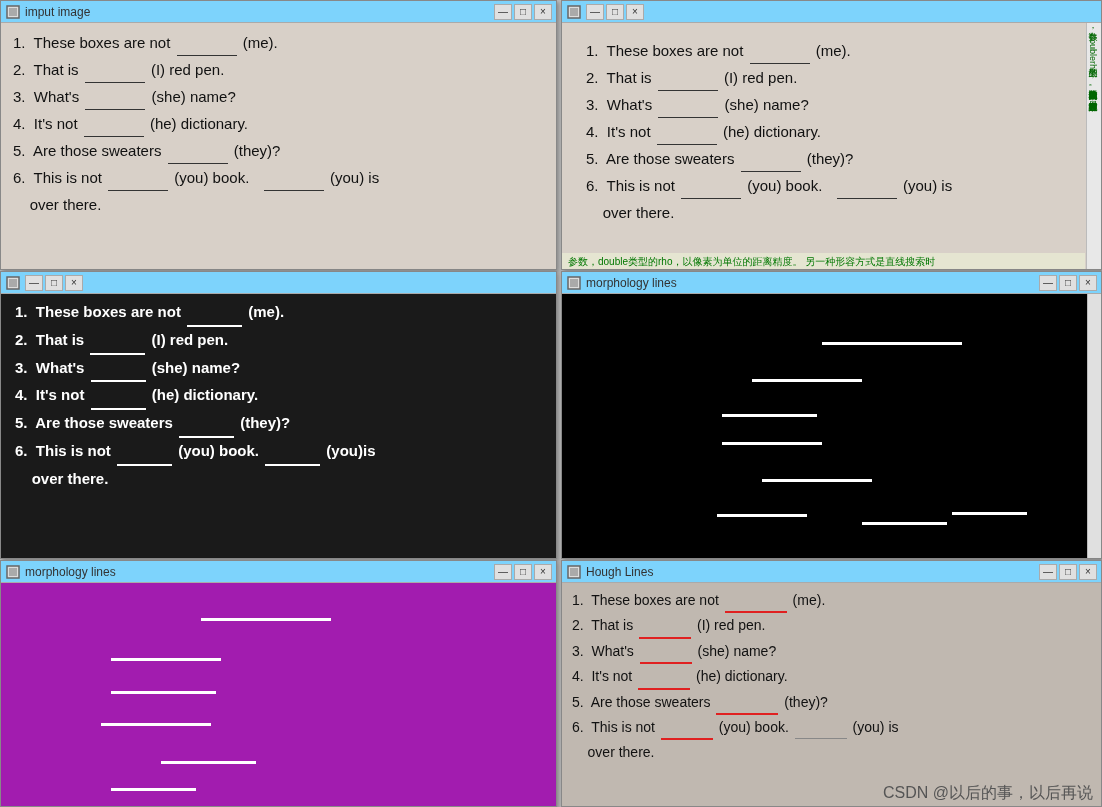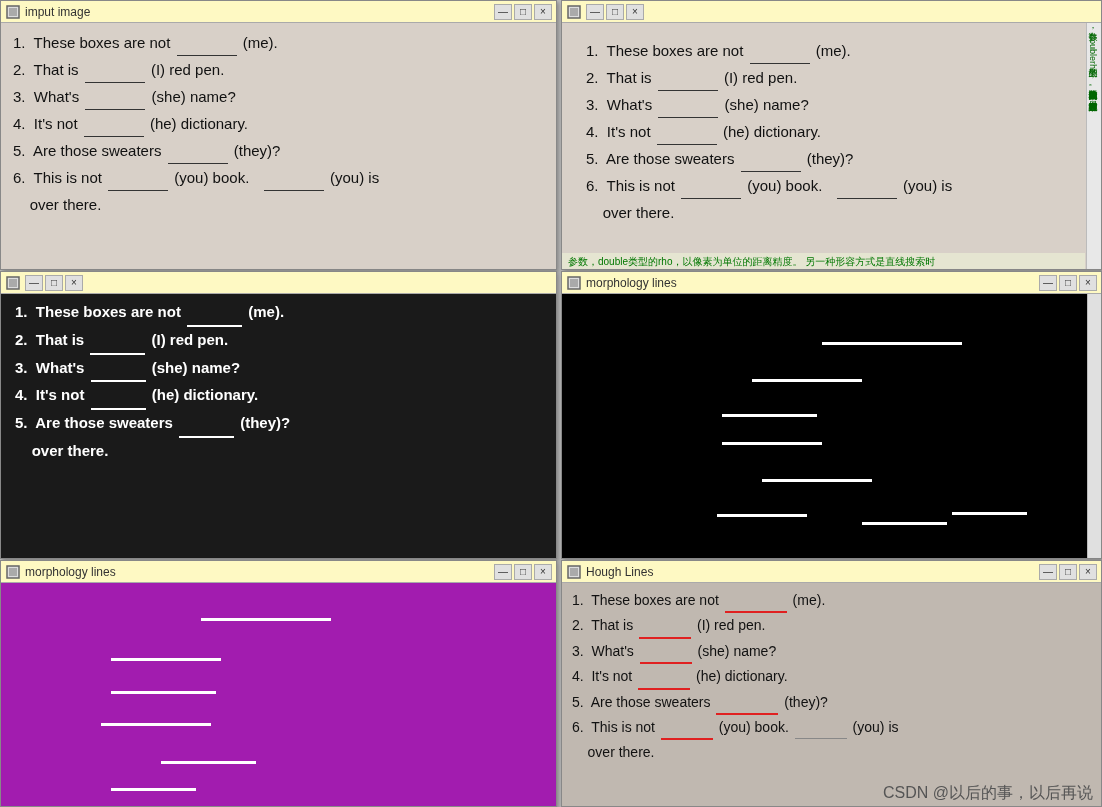--- a/index.html
+++ b/index.html
@@ -16,21 +16,21 @@
       position: absolute;
       background: #fff;
       border: 1px solid #888;
       box-shadow: 2px 2px 4px rgba(0,0,0,0.3);
       overflow: hidden;
     }
 
     .titlebar {
       display: flex;
       align-items: center;
-      background: #fef9c3;
+      background: #7dd3fc;
       border-bottom: 1px solid #aaa;
       height: 22px;
       padding: 0 4px;
       user-select: none;
     }
 
     .titlebar-icon {
       width: 16px;
       height: 16px;
       margin-right: 4px;
@@ -315,20 +315,21 @@
       <div class="titlebar-btn">□</div>
       <div class="titlebar-btn close-btn">×</div>
     </div>
   </div>
   <div class="content" style="height:266px;background:#1a1a1a;padding:6px 14px;">
     <div class="binary-line">1.&nbsp; These boxes are not <span class="binary-underline">&nbsp;&nbsp;&nbsp;&nbsp;&nbsp;&nbsp;&nbsp;</span> (me).</div>
     <div class="binary-line">2.&nbsp; That is <span class="binary-underline">&nbsp;&nbsp;&nbsp;&nbsp;&nbsp;&nbsp;&nbsp;</span> (I) red pen.</div>
     <div class="binary-line">3.&nbsp; What's <span class="binary-underline">&nbsp;&nbsp;&nbsp;&nbsp;&nbsp;&nbsp;&nbsp;</span> (she) name?</div>
     <div class="binary-line">4.&nbsp; It's not <span class="binary-underline">&nbsp;&nbsp;&nbsp;&nbsp;&nbsp;&nbsp;&nbsp;</span> (he) dictionary.</div>
     <div class="binary-line">5.&nbsp; Are those sweaters <span class="binary-underline">&nbsp;&nbsp;&nbsp;&nbsp;&nbsp;&nbsp;&nbsp;</span> (they)?</div>
+    <div class="binary-line">6.&nbsp; This is not <span class="binary-underline">&nbsp;&nbsp;&nbsp;&nbsp;&nbsp;&nbsp;&nbsp;</span> (you) book. <span class="binary-underline">&nbsp;&nbsp;&nbsp;&nbsp;&nbsp;&nbsp;&nbsp;</span> <strong>(you)</strong>is</div>
     <div class="binary-line">&nbsp;&nbsp;&nbsp; over there.</div>
   </div>
 </div>
 
 <div class="window" id="win-morphlines">
   <div class="titlebar">
     <div class="titlebar-icon">
       <svg viewBox="0 0 14 14" fill="none">
           <rect x="1" y="1" width="12" height="12" stroke="#666" stroke-width="1.5" fill="#ddd"></rect>
           <rect x="3" y="3" width="8" height="8" fill="#aaa"></rect>

